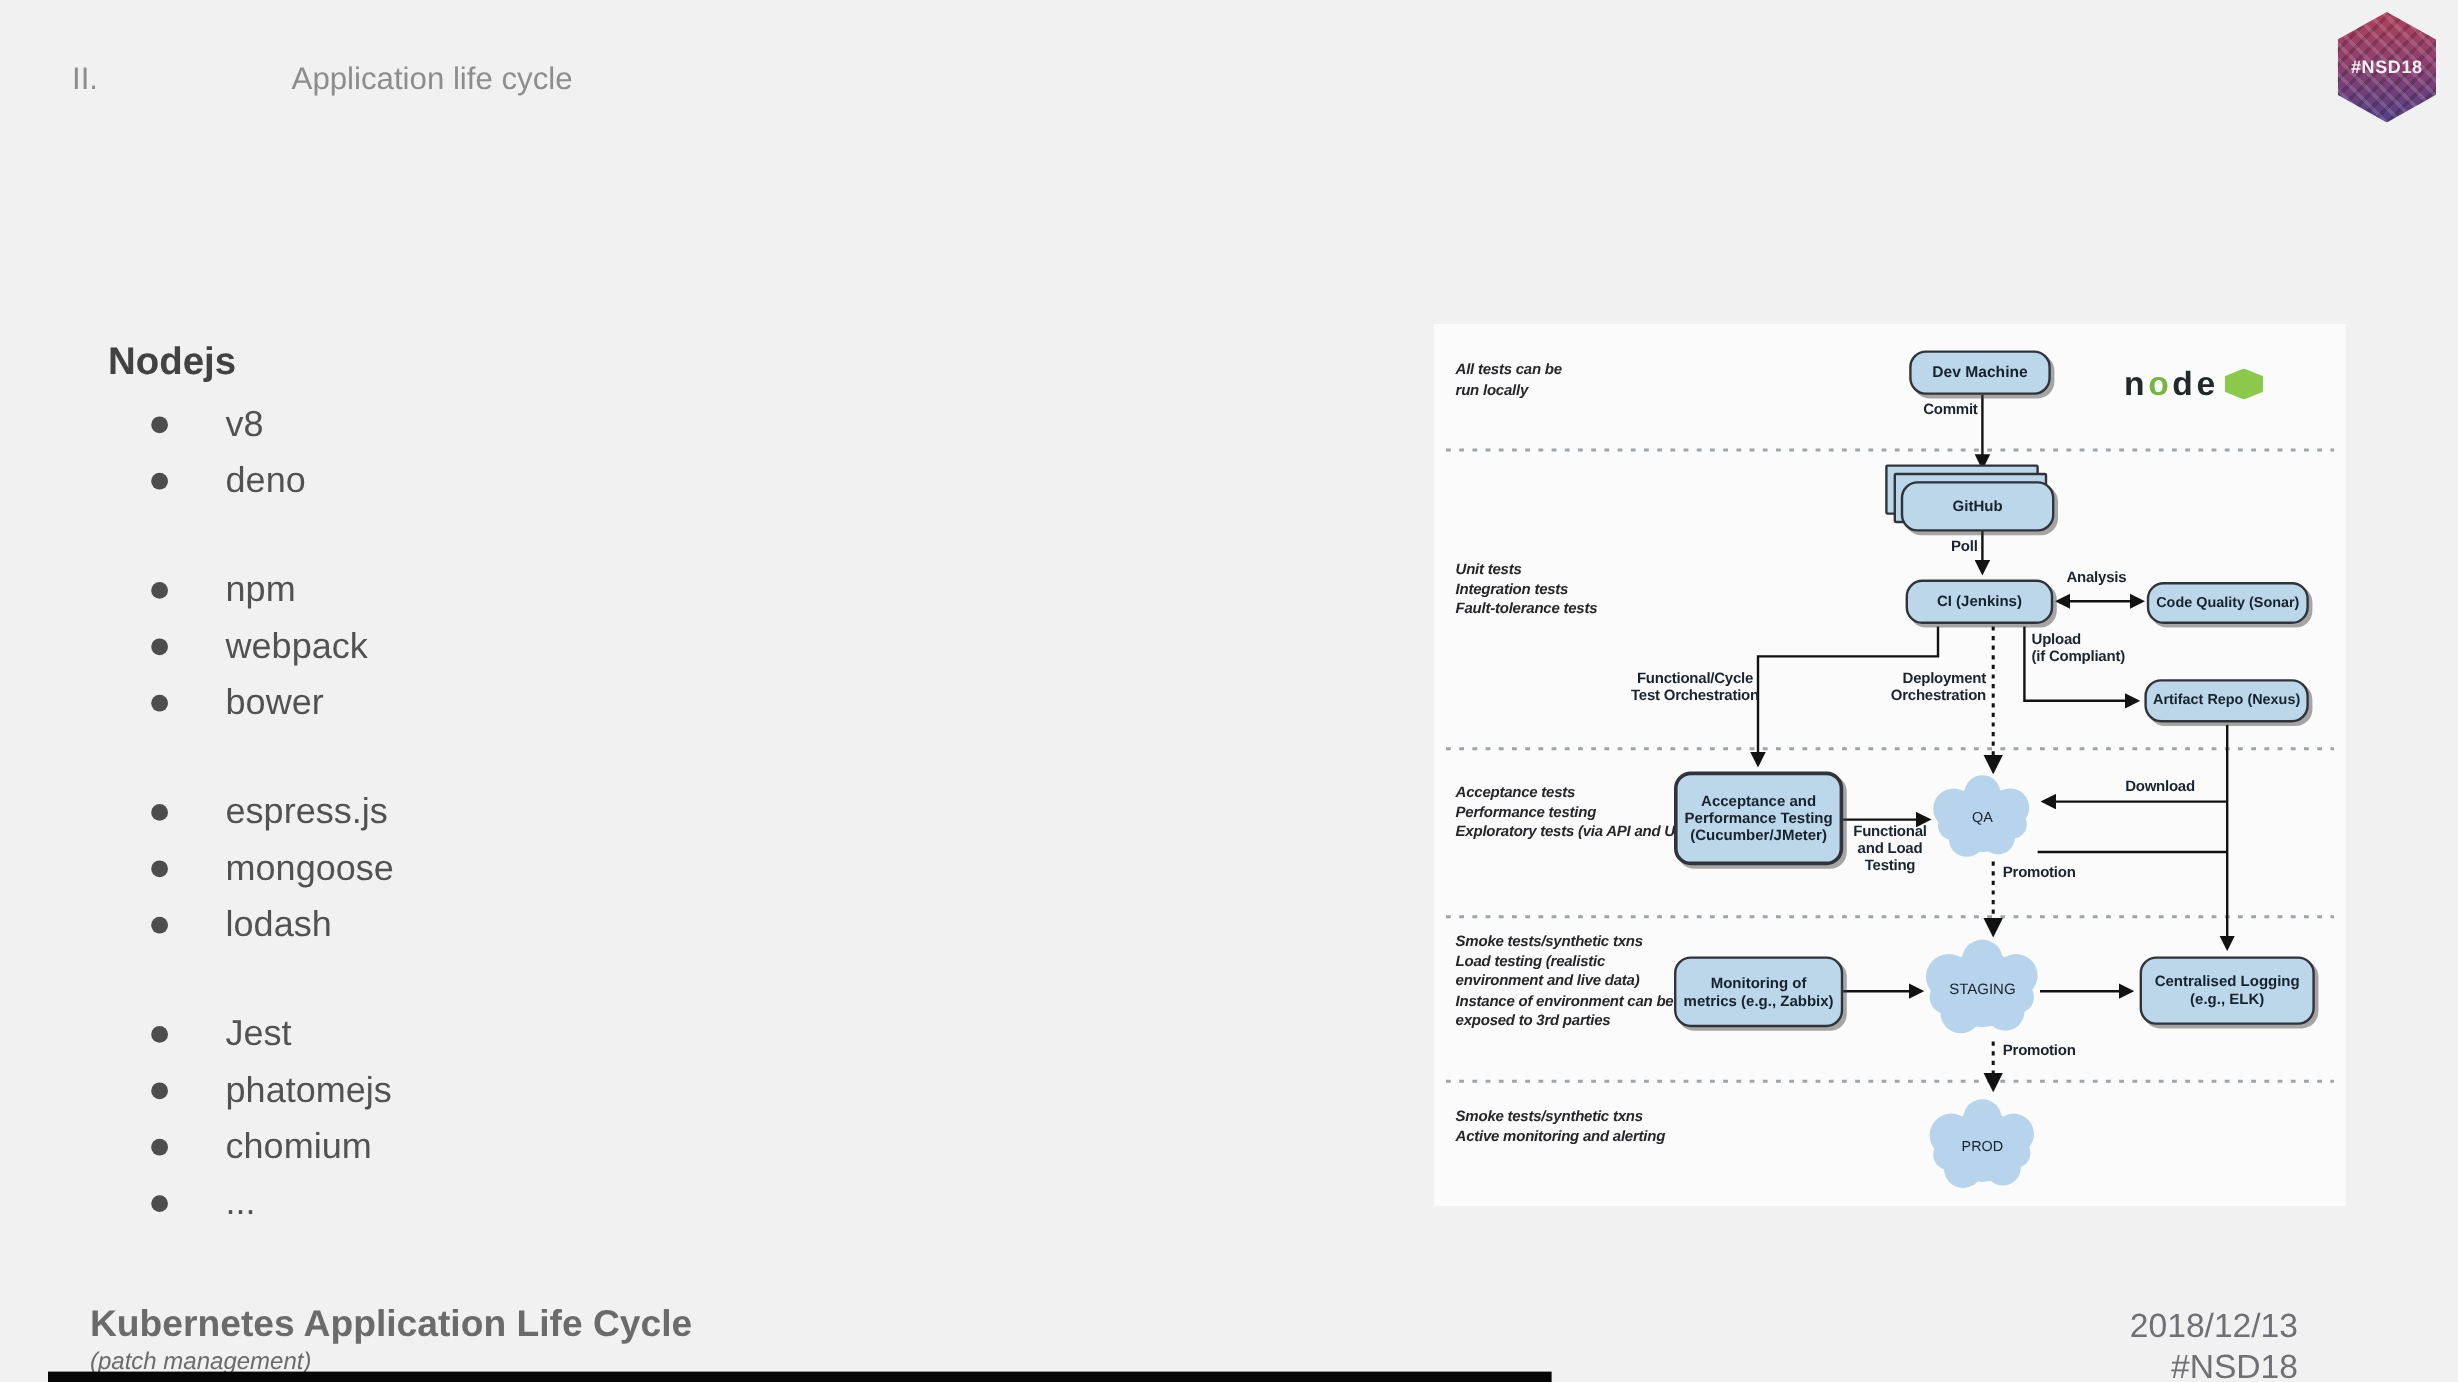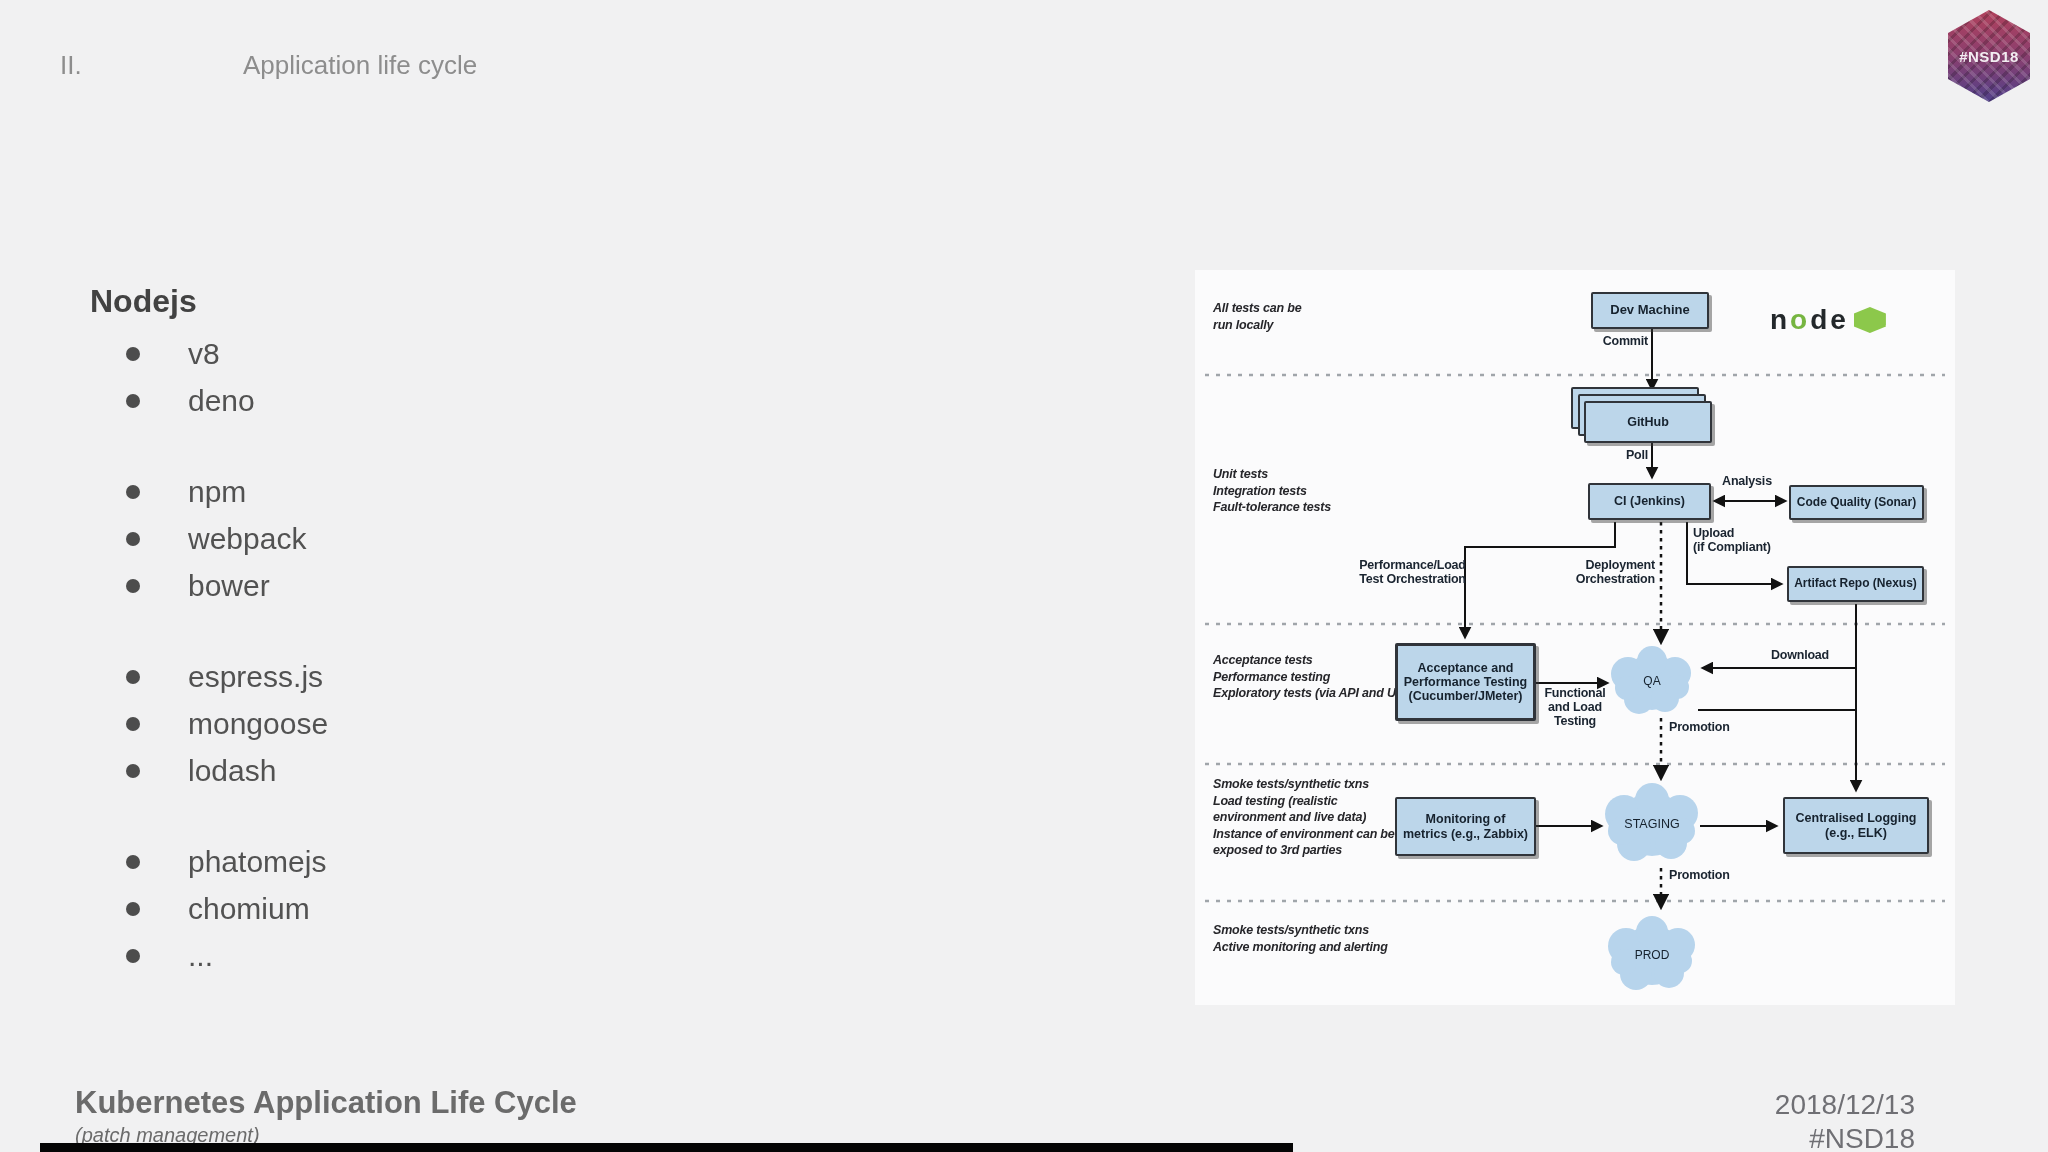--- a/index.html
+++ b/index.html
@@ -27,21 +27,21 @@
   .blist{position:absolute;left:126px;top:330px;}
   .bgroup{margin-bottom:44px;}
   .li{height:47px;display:flex;align-items:center;font-size:30px;color:#525252;}
   .dot{width:14px;height:14px;border-radius:50%;background:#4d4d4d;margin-right:48px;flex:none;}
 
   
   .panel{position:absolute;left:1195px;top:270px;width:760px;height:735px;background:#fbfbfc;}
   .panel *{box-sizing:border-box;}
   .ann{position:absolute;font-style:italic;font-weight:700;font-size:12.5px;color:#26262a;
     line-height:1.32;white-space:pre-line;letter-spacing:-.2px;}
-  .dbox{position:absolute;background:#bcd6ea;border:2px solid #30343a;border-radius:2px;
+  .dbox{position:absolute;background:#bcd6ea;border:2px solid #30343a;border-radius:14px;
     box-shadow:3px 3px 0 rgba(60,60,60,.45);display:flex;align-items:center;justify-content:center;
     text-align:center;font-weight:700;font-size:12.5px;color:#16222e;line-height:1.13;white-space:pre-line;}
   .ghpage{position:absolute;background:#bcd6ea;border:2px solid #30343a;border-radius:2px;}
   .elabel{position:absolute;font-weight:700;font-size:12.5px;color:#1a2430;line-height:1.12;
     white-space:pre-line;letter-spacing:-.2px;}
   .cloud-label{position:absolute;text-align:center;font-weight:400;color:#16222e;}
   .arrows{position:absolute;left:0;top:0;}
 
   
   .njs{position:absolute;left:575px;top:36px;display:flex;align-items:center;}
@@ -103,20 +103,24 @@
       <div class="li">
           <span class="dot"></span>
           <span>mongoose</span>
         </div>
       <div class="li">
           <span class="dot"></span>
           <span>lodash</span>
         </div>
     </div>
     <div class="bgroup">
+      <div class="li">
+          <span class="dot"></span>
+          <span>Jest</span>
+        </div>
       <div class="li">
           <span class="dot"></span>
           <span>phatomejs</span>
         </div>
       <div class="li">
           <span class="dot"></span>
           <span>chomium</span>
         </div>
       <div class="li">
           <span class="dot"></span>
@@ -231,21 +235,21 @@
 
     <div class="cloud-label" style="left:427px;top:404px;width:60px;font-size:12px;">QA</div>
     <div class="cloud-label" style="left:412px;top:547px;width:90px;font-size:12.5px;">STAGING</div>
     <div class="cloud-label" style="left:422px;top:678px;width:70px;font-size:12px;text-align:center;">PROD</div>
 
     <div class="elabel" style="left:398px;top:64px;width:55px;text-align:right;">Commit</div>
     <div class="elabel" style="left:398px;top:178px;width:55px;text-align:right;">Poll</div>
     <div class="elabel" style="left:520px;top:204px;width:64px;text-align:center;">Analysis</div>
     <div class="elabel" style="left:498px;top:256px;width:95px;">Upload
 (if Compliant)</div>
-    <div class="elabel" style="left:150px;top:288px;width:135px;text-align:center;">Performance/Load
+    <div class="elabel" style="left:150px;top:288px;width:135px;text-align:center;">Functional/Cycle
 Test Orchestration</div>
     <div class="elabel" style="left:350px;top:288px;width:110px;text-align:right;">Deployment
 Orchestration</div>
     <div class="elabel" style="left:344px;top:416px;width:72px;text-align:center;">Functional
 and Load
 Testing</div>
     <div class="elabel" style="left:550px;top:378px;width:110px;text-align:center;">Download</div>
     <div class="elabel" style="left:474px;top:450px;">Promotion</div>
     <div class="elabel" style="left:474px;top:598px;">Promotion</div>
   </div>

